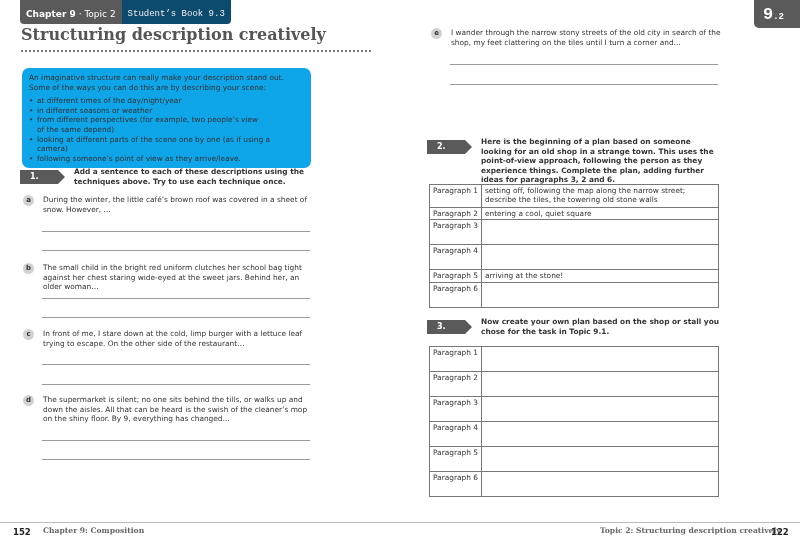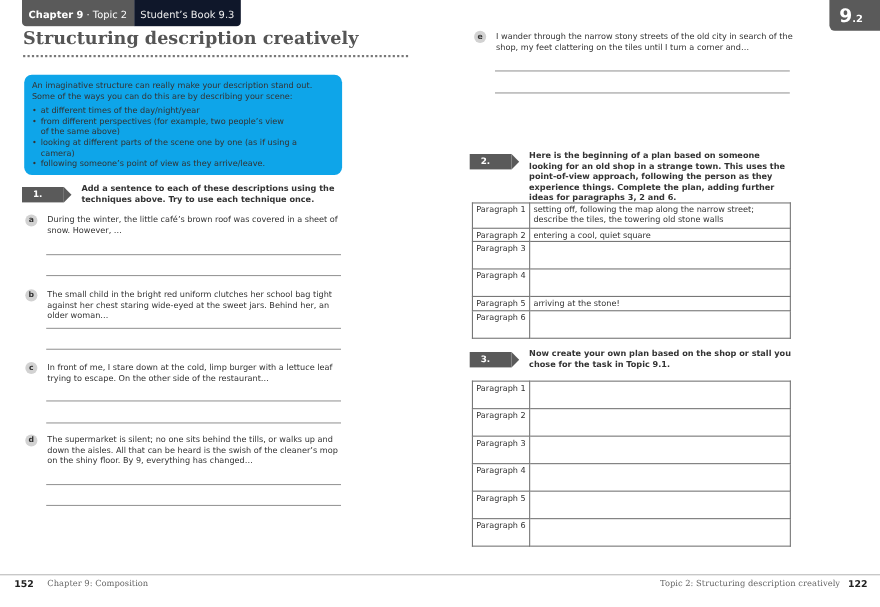--- a/index.html
+++ b/index.html
@@ -5,21 +5,21 @@
   * { box-sizing: border-box; margin: 0; padding: 0; }
   html, body { width: 800px; height: 552px; background: #ffffff; overflow: hidden; }
   body { font-family: "DejaVu Sans", sans-serif; color: #333; position: relative; }
   .page { position: absolute; top: 0; height: 549px; }
   .left { left: 0; width: 400px; }
   .right { left: 400px; width: 400px; }
 
   .chapter-tab { position: absolute; left: 20px; top: 0; height: 24px; display: flex; border-radius: 0 0 4px 4px; overflow: hidden; }
   .chapter-tab .dark { background: #5a5a5a; color: #fff; font-size: 9px; padding: 9px 6px 0 6px; }
   .chapter-tab .dark b { font-weight: bold; }
-  .chapter-tab .light { background: #0f172a; color: #eee; font-size: 9px; padding: 9px 6px 0 6px; }
+  .chapter-tab .light { background: #0c4a6e; color: #eee; font-size: 9px; padding: 9px 6px 0 6px; font-family: Liberation Mono, monospace; }
 
   .page-title { position: absolute; left: 21px; top: 25px; font-family: "DejaVu Serif", serif; font-weight: bold; font-size: 16px; color: #555; }
   .title-dots { position: absolute; left: 21px; top: 50px; width: 350px; border-bottom: 2px dotted #777; }
 
   .info-box { position: absolute; background: #0ea5e9; border-radius: 7px; font-size: 7.4px; line-height: 9.6px; color: #333; }
   .info-box ul { list-style: none; margin-top: 4px; }
   .info-box li { padding-left: 8px; position: relative; }
   .info-box li::before { content: "•"; position: absolute; left: 0; }
 
   .task { position: absolute; display: flex; }
@@ -28,47 +28,48 @@
   .task-text { margin-left: 16px; font-size: 7.4px; font-weight: bold; line-height: 9.6px; color: #333; }
 
   .item { position: absolute; display: flex; font-size: 7.4px; line-height: 9.6px; color: #333; }
   .item-letter { width: 11px; height: 11px; border-radius: 50%; background: #d2d2d2; font-size: 7px; text-align: center; line-height: 11px; flex-shrink: 0; margin-right: 9px; color: #333; font-weight: bold; }
   .write-line { position: absolute; border-bottom: 1px solid #999; height: 0; }
 
   table.plan { position: absolute; border-collapse: collapse; font-size: 7.4px; color: #333; }
   table.plan td { border: 1px solid #777; vertical-align: top; padding: 1px 3px; line-height: 9.4px; }
   table.plan td.lab { width: 48px; white-space: nowrap; }
 
-  .sec-badge { position: absolute; right: 0; top: 0; width: 46px; height: 28px; background: #5a5a5a; border-radius: 0 0 0 5px; color: #fff; font-weight: bold; font-size: 17px; padding: 5px 0 0 9px; }
+  .sec-badge { position: absolute; right: 0; top: 0; width: 46px; height: 28px; background: #5a5a5a; border-radius: 0 0 0 5px; color: #fff; font-weight: bold; font-size: 17px; padding: 5px 0 0 9px; font-family: Liberation Mono, monospace; }
   .sec-badge small { font-size: 9px; }
 
   .footer-rule { position: absolute; top: 522px; height: 1px; background: #bbb; }
   .page-num { position: absolute; top: 527px; font-size: 8.5px; font-weight: bold; color: #222; }
-  .footer-text { position: absolute; top: 526px; font-family: "DejaVu Serif", serif; font-size: 7.6px; color: #666; font-weight: normal; }
+  .footer-text { position: absolute; top: 526px; font-family: "DejaVu Serif", serif; font-size: 7.6px; color: #666; font-weight: bold; }
 </style>
 </head>
 <body>
 
 <div class="page left">
   <div class="chapter-tab">
     <div class="dark">
       <b>Chapter 9</b>
       <span>· Topic 2</span>
     </div>
     <div class="light">Student’s Book 9.3</div>
   </div>
 
   <div class="page-title">Structuring description creatively</div>
   <div class="title-dots"></div>
 
   <div class="info-box" style="left:22px; top:68px; width:289px; padding:5px 8px 5px 7px;">
     <div>An imaginative structure can really make your description stand out. Some of the ways you can do this are by describing your scene:</div>
     <ul>
       <li>at different times of the day/night/year</li>
-      <li style="padding-right:40px;">from different perspectives (for example, two people’s view of the same above)</li>
+      <li>in different seasons or weather</li>
+      <li style="padding-right:40px;">from different perspectives (for example, two people’s view of the same depend)</li>
       <li>looking at different parts of the scene one by one (as if using a camera)</li>
       <li>following someone’s point of view as they arrive/leave.</li>
     </ul>
   </div>
 
   <div class="task" style="left:20px; top:170px; width:290px;">
     <div class="task-num">1.</div>
     <div class="task-text" style="margin-top:-3px;">Add a sentence to each of these descriptions using the techniques above. Try to use each technique once.</div>
   </div>
 

